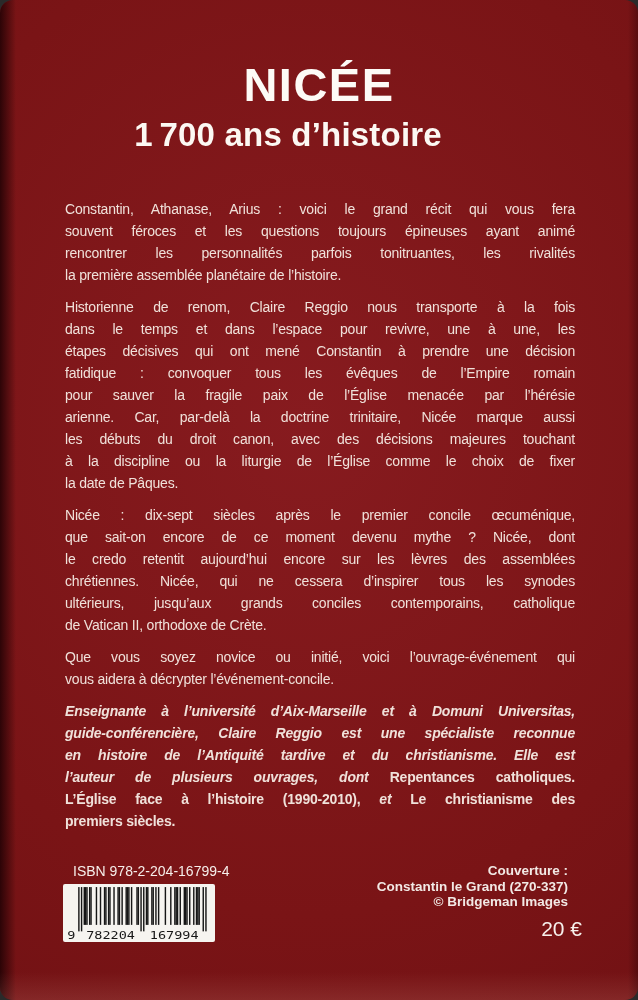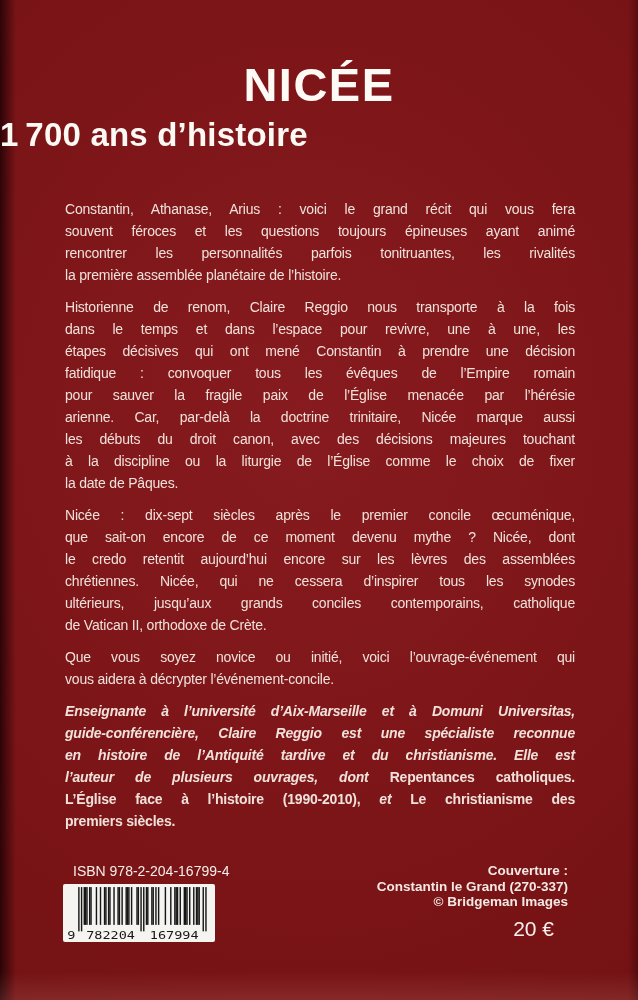--- a/index.html
+++ b/index.html
@@ -1,44 +1,45 @@
 <!DOCTYPE html>
 <html><head>
 <meta charset="utf-8">
 <style>
   html,body{margin:0;padding:0;background:#2a2a2a;}
   .cover{
     position:relative;width:638px;height:1000px;overflow:hidden;
     background:radial-gradient(ellipse 130% 95% at 48% 42%, #871b1f 0%, #7a1416 52%, #690f12 100%);
     font-family:"Liberation Sans", sans-serif;
+    border-radius:13px;
   }
   .cover::before{content:"";position:absolute;left:0;top:0;bottom:0;width:16px;
     background:linear-gradient(90deg, rgba(25,0,3,.8), rgba(25,0,3,0));pointer-events:none;}
   .cover::after{content:"";position:absolute;left:0;right:0;bottom:0;height:28px;
     background:linear-gradient(0deg, rgba(255,195,175,.12), rgba(255,195,175,0));pointer-events:none;}
   .edge-right{position:absolute;right:0;top:0;bottom:0;width:10px;
     background:linear-gradient(270deg, rgba(30,0,4,.35), rgba(30,0,4,0));}
   .title{position:absolute;top:57px;left:0;width:638px;text-align:center;
     color:#fdfaf6;font-size:47px;font-weight:bold;letter-spacing:1.5px;}
-  .subtitle{position:absolute;top:116px;left:0;width:576px;
+  .subtitle{position:absolute;top:116px;left:0;width:576px;text-align:center;
     color:#fcf8f3;font-size:33px;font-weight:bold;letter-spacing:0.2px;}
   .textblock{position:absolute;left:65px;top:198px;width:510px;
     color:#f0e1da;font-size:14px;line-height:22px;letter-spacing:-0.2px;}
   .paragraph{margin:0 0 10px 0;}
   .line{text-align:justify;text-align-last:justify;white-space:normal;}
   .line.last{text-align-last:left;}
   .bio .line{font-style:italic;font-weight:bold;}
   .bio .rm{font-style:normal;}
   .isbn-label{position:absolute;left:73px;top:863px;color:#f6eeea;font-size:14px;}
   .barcode-box{position:absolute;left:63px;top:884px;width:152px;height:58px;
     background:#f6f4f0;border-radius:2px;}
   .barcode-box svg{position:absolute;left:3px;top:2px;}
   .credits{position:absolute;right:70px;top:863px;text-align:right;
     color:#f2e9e5;font-size:13.5px;line-height:15.5px;font-weight:bold;}
-  .price{position:absolute;right:84px;top:917px;color:#f7f0ec;font-size:21px;}
+  .price{position:absolute;right:56px;top:917px;color:#f7f0ec;font-size:21px;}
 </style>
 </head>
 <body>
 
 <div class="cover">
   <div class="edge-right"></div>
 
   <div class="title">NICÉE</div>
   <div class="subtitle">1 700 ans d’histoire</div>
 

